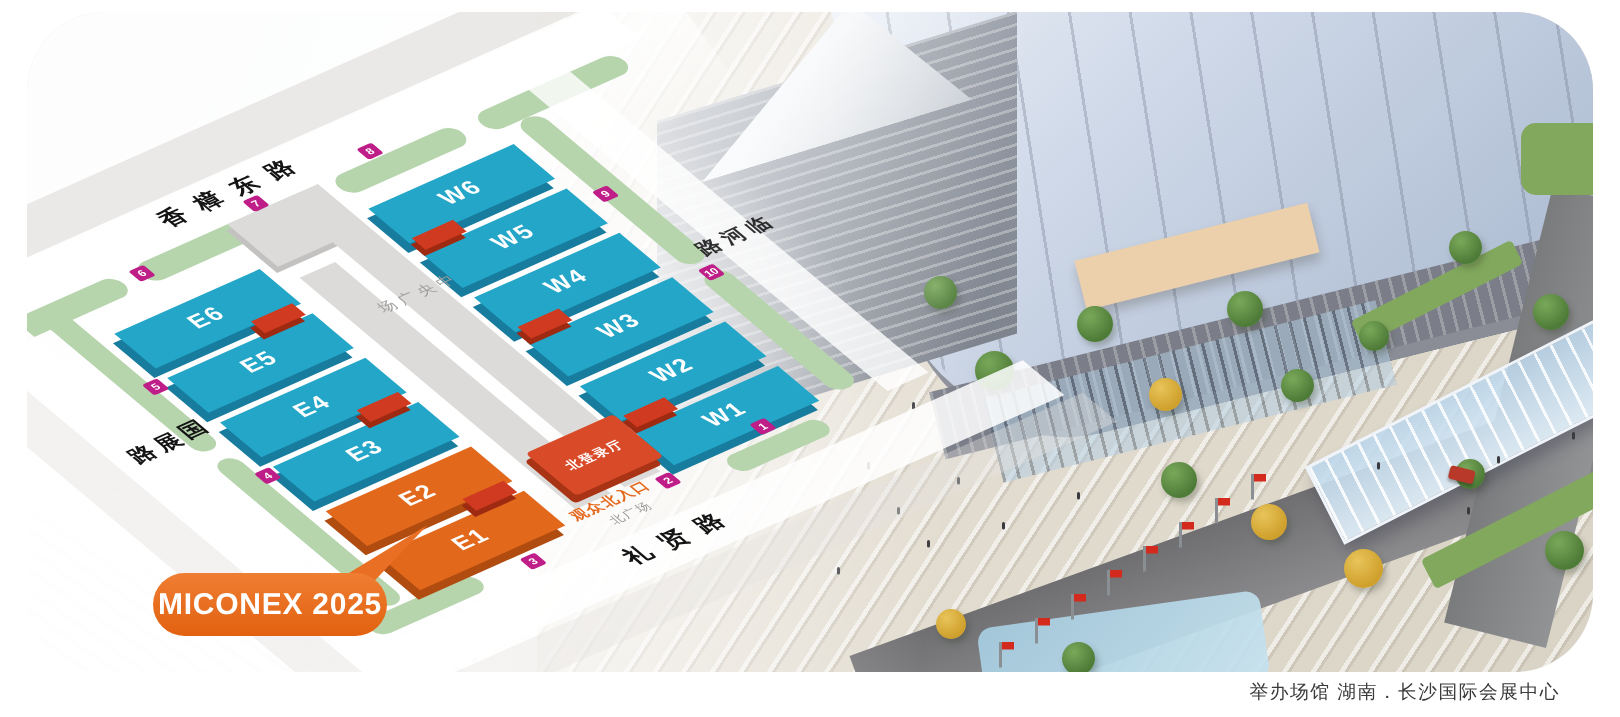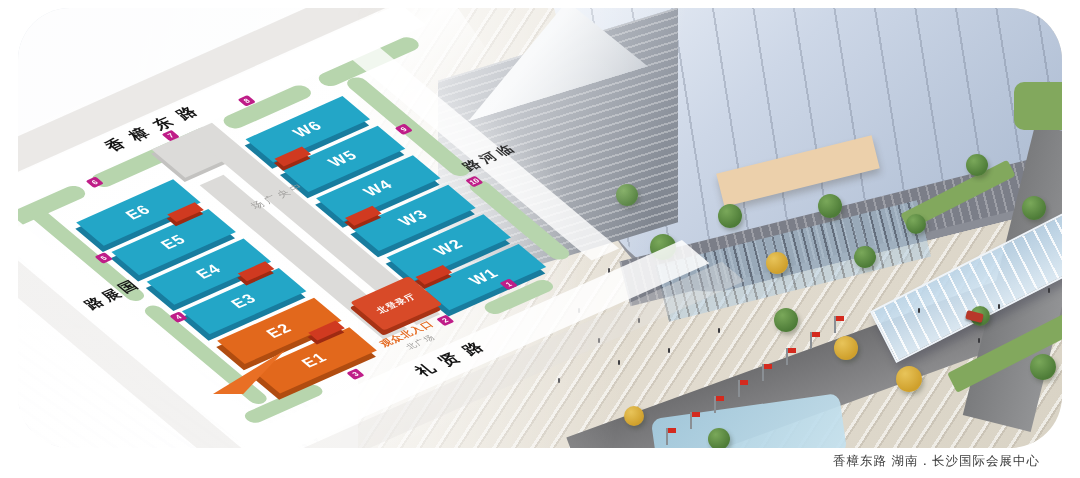--- a/index.html
+++ b/index.html
@@ -247,15 +247,18 @@
       <div class="marker" style="left:6px;top:81px;">5</div>
       <div class="marker" style="left:64px;top:0px;">6</div>
       <div class="marker" style="left:158px;top:-13px;">7</div>
       <div class="marker" style="left:242px;top:-14px;">8</div>
       <div class="marker" style="left:330px;top:86px;">9</div>
       <div class="marker" style="left:336px;top:171px;">10</div>
     </div>
   </div>
 
   <div class="bubble-tail"></div>
+  <div class="bubble">
+    <span>MICONEX 2025</span>
+  </div>
 </div>
 
-<div class="caption">香樟东路 湖南．长沙国际会展中心</div>
+<div class="caption">举办场馆 湖南．长沙国际会展中心</div>
 
 </body></html>

